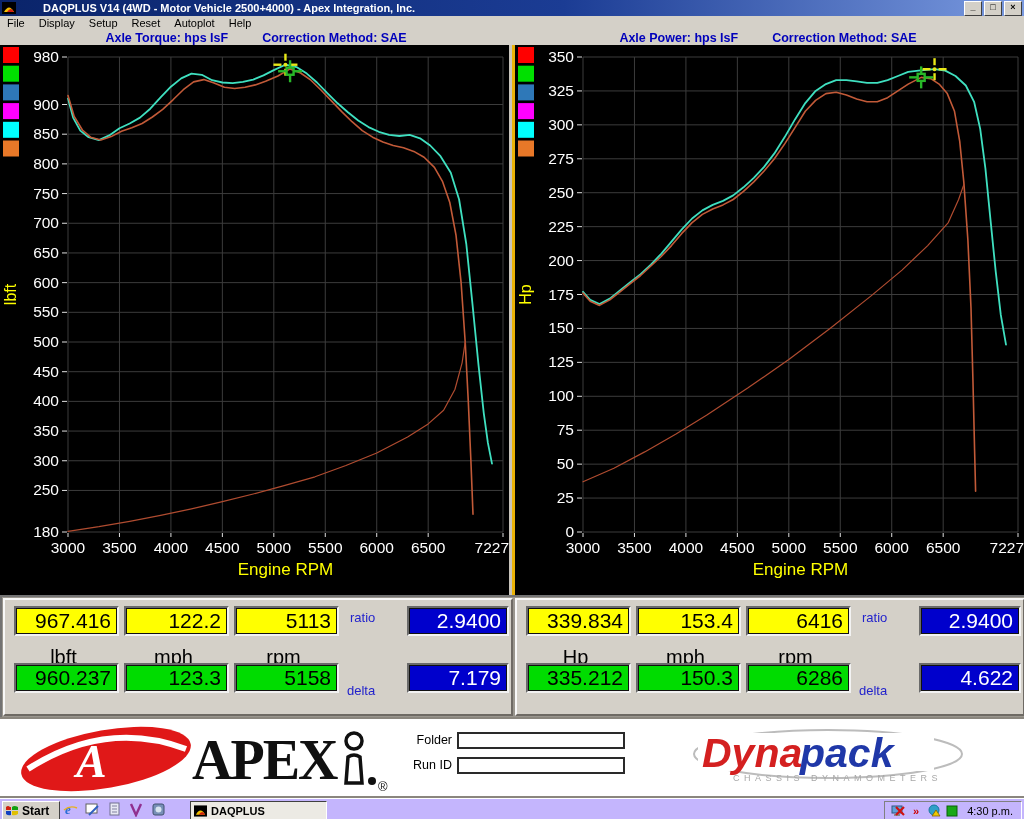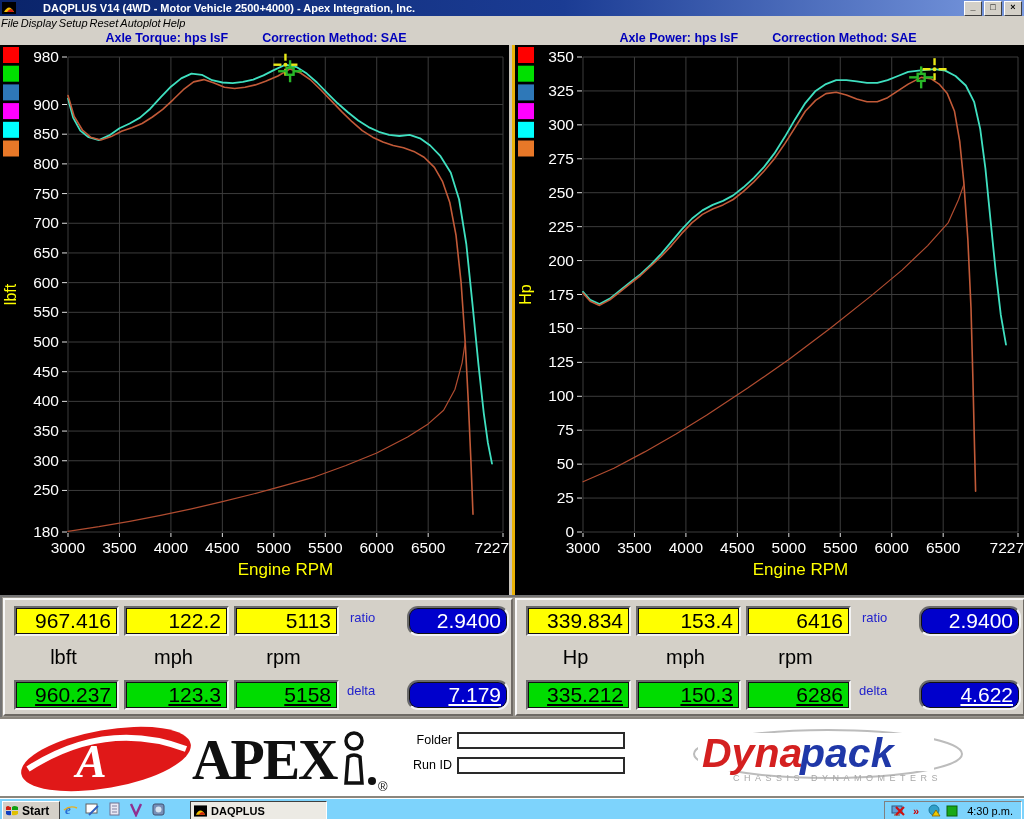--- a/index.html
+++ b/index.html
@@ -10,51 +10,51 @@
     background:linear-gradient(90deg,#0a246a 0%,#1b3c94 55%,#7a9ae0 100%);
     display:flex;align-items:center;color:#fff;font-size:11px;font-weight:bold;}
   #titlebar .appicon{width:14px;height:12px;margin:0 3px 0 2px;}
   #titlebar .wtitle{flex:1;white-space:nowrap;overflow:hidden;padding-left:24px;}
   .winbtns{display:flex;gap:2px;margin-right:2px;}
   .winbtn{width:16px;height:13px;background:#d4d0c8;border:1px solid;border-color:#fff #404040 #404040 #fff;
     color:#000;font-size:9px;font-weight:bold;line-height:11px;text-align:center;cursor:default;}
   
   #menubar{position:absolute;left:0;top:16px;width:1024px;height:14px;background:#d4d0c8;
     display:flex;align-items:center;font-size:11px;color:#000;border-bottom:1px solid #b8b4ac;}
-  .menu-item{padding:0 1px;font-style:italic;}
+  .menu-item{padding:0 7px;}
   
   #charts{position:absolute;left:0;top:30px;width:1024px;height:565px;background:#eab308;}
   .chart-panel{position:absolute;top:0;width:512px;height:565px;}
   .chart-header{height:15px;background:#d4d0c8;display:flex;justify-content:center;gap:34px;
     align-items:center;color:#0000bb;font-weight:bold;font-size:12.5px;}
   svg.chart{display:block;background:#000;}
   #panel-divider{position:absolute;left:509px;top:15px;width:3px;height:550px;background:#c8c4bc;}
   
   #readouts{position:absolute;left:0;top:595px;width:1024px;height:122px;background:#737373;}
   .readout-panel{position:absolute;top:3px;width:506px;height:114px;background:#d4d0c8;
     border:2px solid;border-color:#f8f8f8 #6e6a64 #6e6a64 #f8f8f8;outline:1px solid #9a968e;}
   .vbox{position:absolute;width:95px;height:26px;border:2px solid;border-color:#6a6a6a #f2f2f2 #f2f2f2 #6a6a6a;
     box-shadow:inset 0 0 0 1px #111;font-size:21px;text-align:right;padding-right:6px;line-height:26px;color:#000;}
   .vbox.yellow{background:#ffff00;}
   .vbox.green{background:#00dc00;}
-  .vbox.blue{background:#0000cc;color:#fff;width:92px;border-radius:11px;}
-  .r1{top:6px;} .r2{top:80px;text-decoration:underline;}
+  .vbox.blue{background:#0000cc;color:#fff;width:92px;}
+  .r1{top:6px;} .r2{top:63px;}
   .c1{left:9px;} .c2{left:119px;} .c3{left:229px;}
   .unit{position:absolute;top:46px;width:99px;text-align:center;font-size:20px;color:#000;}
   .blue-label{position:absolute;font-size:13px;color:#2222cc;}
   .bluebox-col{left:402px;}
   
   #logostrip{position:absolute;left:0;top:717px;width:1024px;height:81px;background:#fff;
     border-top:2px solid #8a867e;}
   #form-area{position:absolute;left:390px;top:0;width:250px;height:81px;}
   .form-row{position:absolute;left:0;width:250px;height:18px;display:flex;align-items:center;}
   .form-label{width:62px;text-align:right;font-size:12.5px;font-weight:normal;color:#000;padding-right:5px;}
   .form-input{width:160px;height:13px;border:2px solid #2a2a2a;background:#fff;font-size:11px;padding:0 2px;}
   
-  #taskbar{position:absolute;left:0;top:798px;width:1024px;height:21px;background:#7dd3fc;
+  #taskbar{position:absolute;left:0;top:798px;width:1024px;height:21px;background:#c4b5fd;
     border-top:1px solid #fff;box-shadow:0 -2px 0 #8a867e;text-align:center;}
   #start-btn{position:absolute;left:2px;top:2px;width:54px;height:17px;background:#d4d0c8;
     border:1px solid;border-color:#fff #404040 #404040 #fff;display:flex;align-items:center;gap:3px;
     font-size:12px;font-weight:bold;padding-left:2px;}
   .ql-icon{position:absolute;top:3px;width:16px;height:15px;display:flex;align-items:center;justify-content:center;}
   #task-button{position:absolute;left:190px;top:2px;width:132px;height:17px;background:#eceae4;
     border:1px solid;border-color:#404040 #fff #fff #404040;display:flex;align-items:center;gap:4px;
     font-size:11px;font-weight:bold;padding-left:3px;}
   #tray{position:absolute;right:2px;top:2px;height:17px;border:1px solid;border-color:#808080 #fff #fff #808080;
     display:flex;align-items:center;gap:4px;padding:0 8px 0 6px;}

